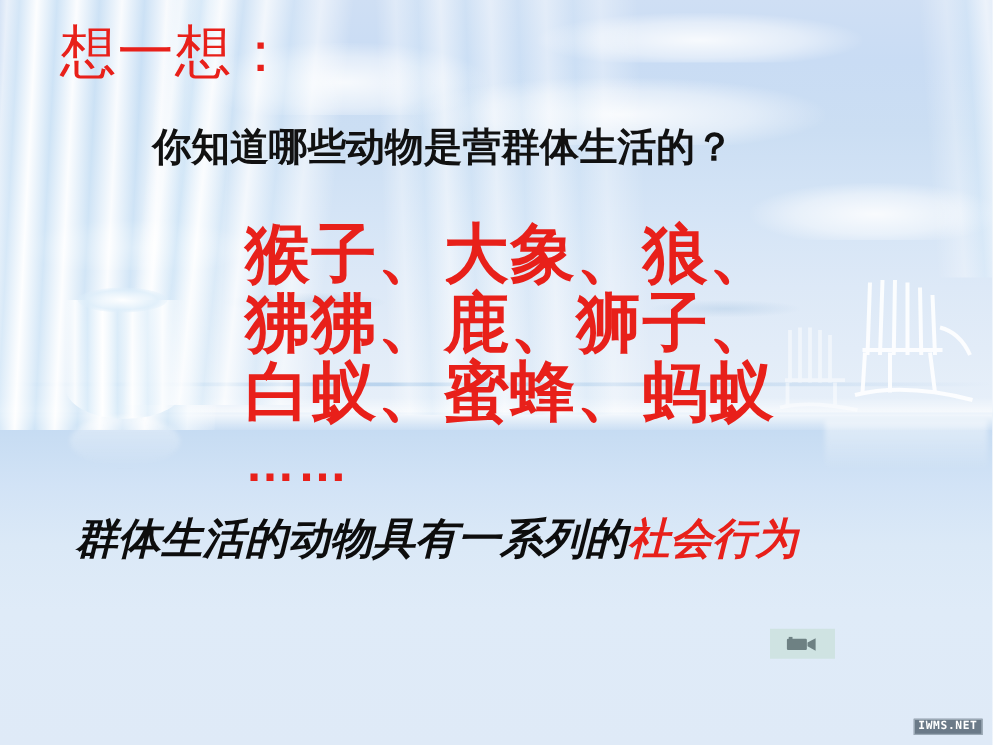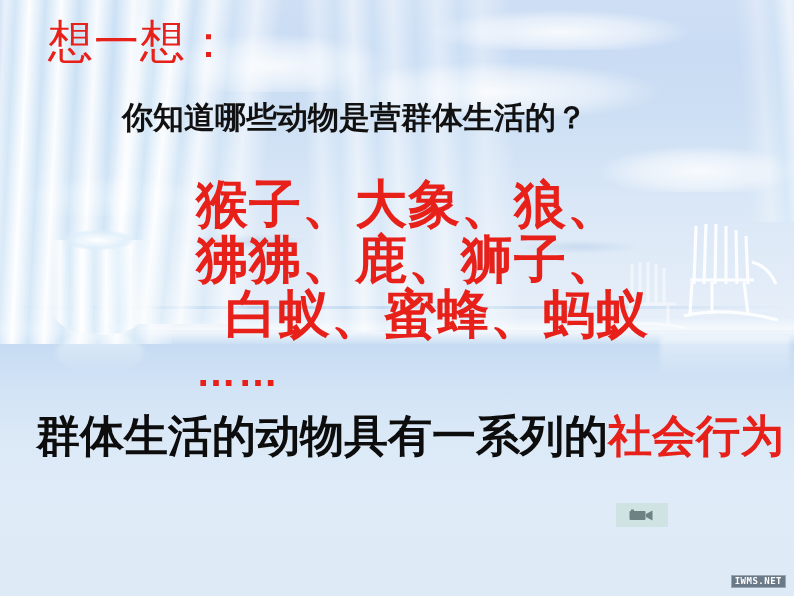--- a/index.html
+++ b/index.html
@@ -282,40 +282,41 @@
   .animal-line {
     left: 196px;
     font-family: "Liberation Sans", "DejaVu Sans", sans-serif;
     font-size: 52px;
     font-weight: 700;
     color: #e8201a;
     letter-spacing: 1px;
   }
   #animals-1 { top: 178px; }
   #animals-2 { top: 233px; }
-  #animals-3 { top: 288px; margin-left: 29px; }
+  #animals-3 { top: 288px; }
 
   #animals-ellipsis {
     left: 196px;
     top: 352px;
     font-family: "Liberation Sans", "DejaVu Sans", sans-serif;
     font-size: 40px;
     font-weight: 700;
     color: #e8201a;
     letter-spacing: 2px;
   }
 
   #conclusion-line {
-    left: 36px;
+    left: 60px;
     top: 414px;
     font-family: "Liberation Sans", "DejaVu Sans", sans-serif;
-    font-size: 44px;
+    font-size: 34px;
     font-weight: 700;
     color: #0d0d0d;
     letter-spacing: 0px;
+    font-style: italic;
   }
   #conclusion-highlight {
     color: #e8201a;
   }
 
   
   #video-button {
     position: absolute;
     left: 616px;
     top: 503px;

